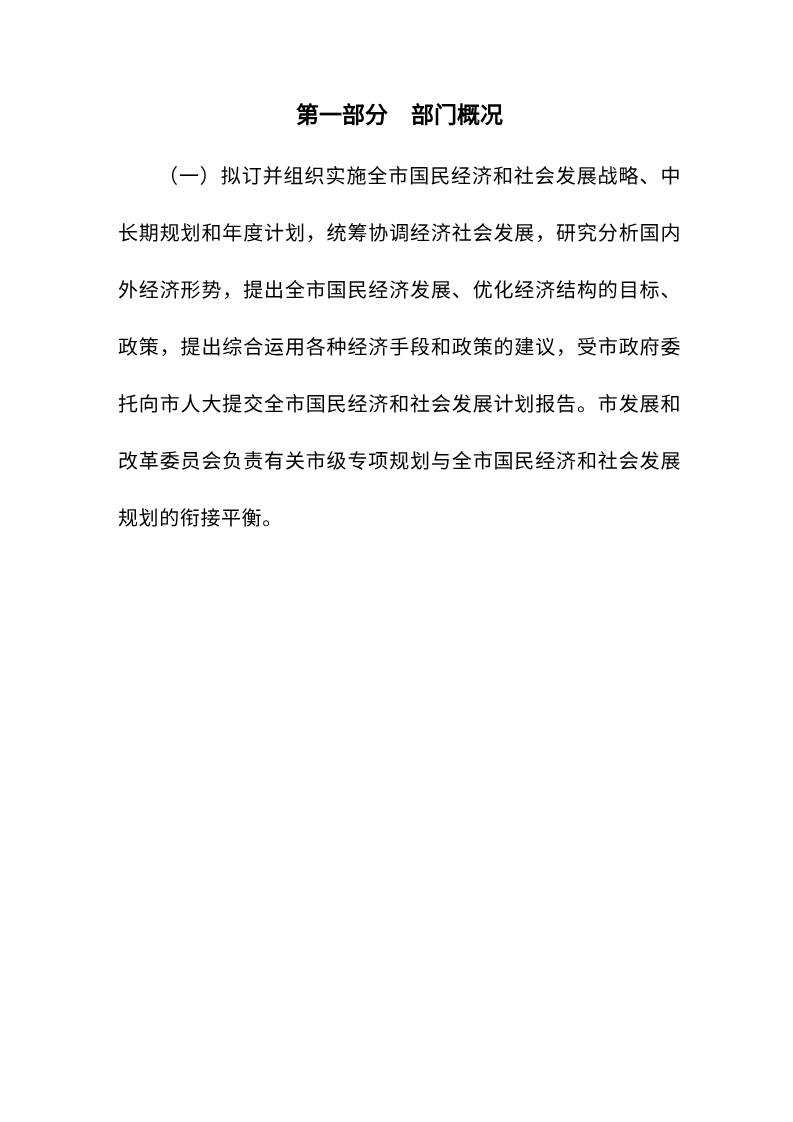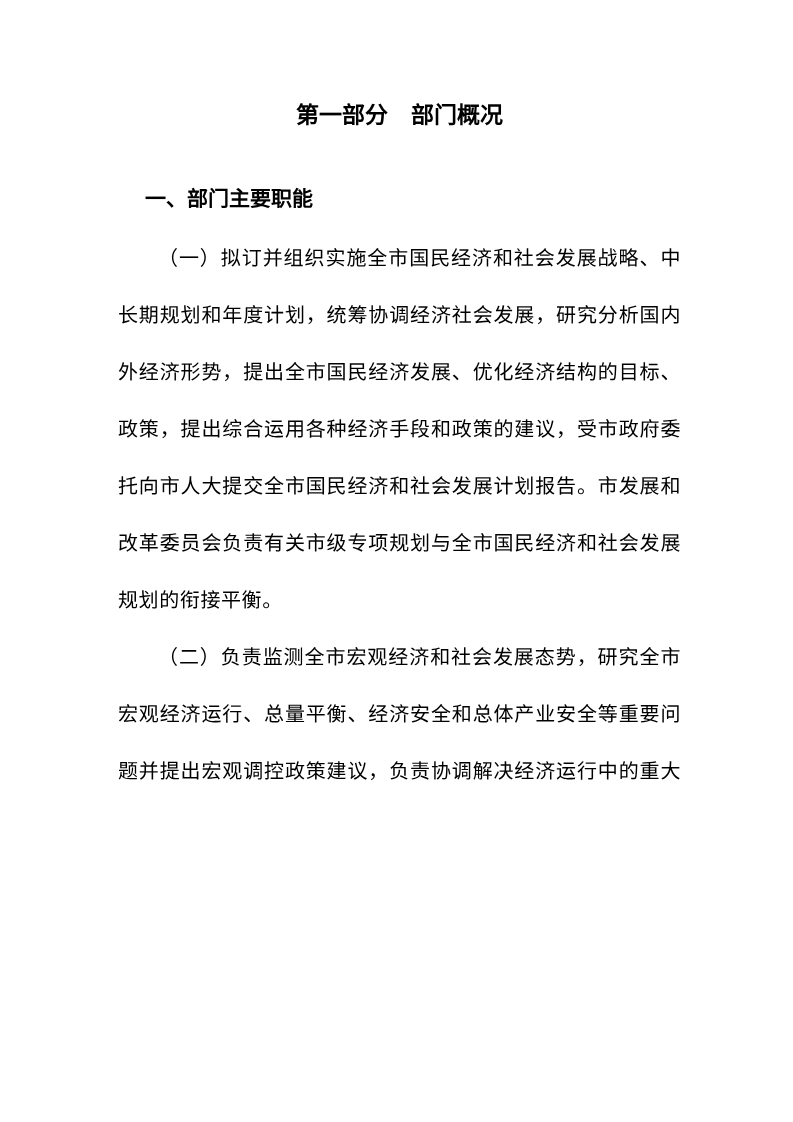--- a/index.html
+++ b/index.html
@@ -53,21 +53,19 @@
   }
 </style>
 </head>
 <body>
 
 <div class="page">
   <div class="content">
 
     <div class="doc-title">第一部分　部门概况</div>
 
-    <div class="section-heading">一、部门主要职能</div>
 
     <div class="body-text">
       <p>（一）拟订并组织实施全市国民经济和社会发展战略、中长期规划和年度计划，统筹协调经济社会发展，研究分析国内外经济形势，提出全市国民经济发展、优化经济结构的目标、政策，提出综合运用各种经济手段和政策的建议，受市政府委托向市人大提交全市国民经济和社会发展计划报告。市发展和改革委员会负责有关市级专项规划与全市国民经济和社会发展规划的衔接平衡。</p>
-      <p>（二）负责监测全市宏观经济和社会发展态势，研究全市宏观经济运行、总量平衡、经济安全和总体产业安全等重要问题并提出宏观调控政策建议，负责协调解决经济运行中的重大问题，调节经济运行，负责组织重要物资的紧急调度。</p>
     </div>
 
   </div>
 </div>
 
 </body></html>

